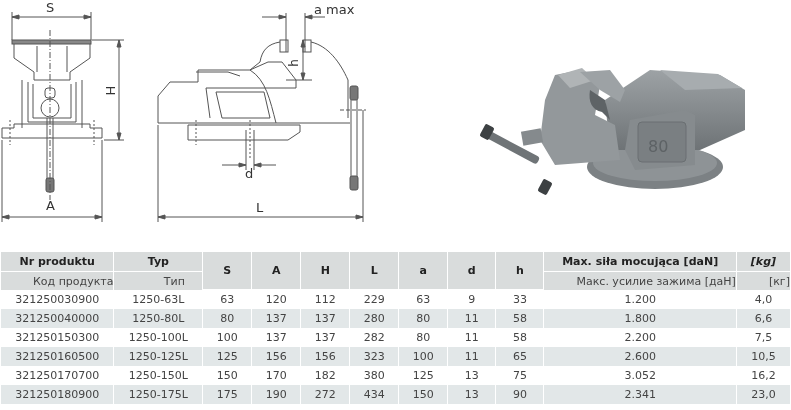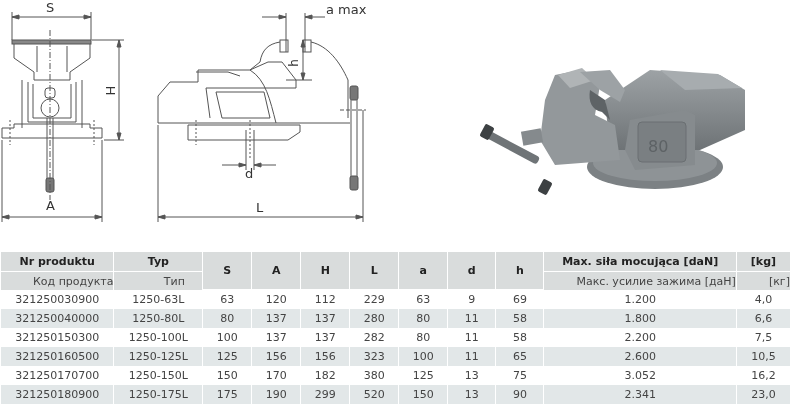--- a/index.html
+++ b/index.html
@@ -10,21 +10,21 @@
   table.spec { position:absolute; left:0; top:252px; width:791px; border-collapse:separate; border-spacing:1px 0; font-size:11px; }
   table.spec th, table.spec td { text-align:center; padding:0; white-space:nowrap; }
   table.spec thead th { background:#d9dcdc; color:#222; }
   table.spec thead th.big { font-size:12px; font-weight:bold; height:38px; }
   table.spec thead tr.r1 th { height:19px; font-weight:bold; font-size:11px; border-bottom:1px solid #fff; }
   table.spec thead tr.r2 th { height:18px; font-weight:normal; font-size:11px; color:#444;padding-left:32px; }
   table.spec tbody td { height:19px; color:#444; font-size:11px; }
   table.spec tbody tr:nth-child(even) td { background:#e2e7e8; }
   table.spec tbody tr:nth-child(odd) td { background:#ffffff; }
   .c-nr { width:112px; } .c-typ { width:92px; } .c-s { width:52px; } .c-a { width:52px; } .c-H { width:52px; } .c-L { width:52px; }
-  .c-a2 { width:52px; } .c-d { width:52px; } .c-h { width:52px; } .c-max { width:166px; } .c-kg { width:46px; }
+  .c-a2 { width:52px; } .c-d { width:52px; } .c-h { width:52px; } .c-max { width:166px; } .c-kg { width:46px;font-style:italic; }
 </style>
 </head>
 <body>
 
 <div class="drawings">
   <svg width="460" height="240" viewBox="0 0 460 240">
     <g fill="none" stroke="#555" stroke-width="1">
 
       <line x1="12" y1="17" x2="91" y2="17"></line>
       <polygon points="12,17 19,15 19,19" fill="#555"></polygon>
@@ -106,21 +106,21 @@
       <line x1="158" y1="125" x2="158" y2="222"></line>
       <line x1="363" y1="110" x2="363" y2="222"></line>
       <line x1="158" y1="217" x2="363" y2="217"></line>
       <polygon points="158,217 165,215 165,219" fill="#555"></polygon>
       <polygon points="363,217 356,215 356,219" fill="#555"></polygon>
     </g>
   </svg>
   <span class="lbl" style="left:46px;top:0px;">S</span>
   <span class="lbl" style="left:106px;top:83px;transform:rotate(-90deg);">H</span>
   <span class="lbl" style="left:46px;top:198px;">A</span>
-  <span class="lbl" style="left:326px;top:2px;">a max</span>
+  <span class="lbl" style="left:314px;top:2px;">a max</span>
   <span class="lbl" style="left:290px;top:56px;transform:rotate(-90deg);font-size:12px;">h</span>
   <span class="lbl" style="left:245px;top:166px;">d</span>
   <span class="lbl" style="left:256px;top:200px;">L</span>
 </div>
 
 <div class="photo">
   <svg width="321" height="175" viewBox="0 0 321 175">
     <defs>
       <linearGradient id="g1" x1="0" y1="0" x2="0" y2="1">
         <stop offset="0" stop-color="#9da2a5"></stop>
@@ -175,21 +175,21 @@
   <tbody>
     <tr>
       <td>321250030900</td>
       <td>1250-63L</td>
       <td>63</td>
       <td>120</td>
       <td>112</td>
       <td>229</td>
       <td>63</td>
       <td>9</td>
-      <td>69</td>
+      <td>33</td>
       <td>1.200</td>
       <td>4,0</td>
     </tr>
     <tr>
       <td>321250040000</td>
       <td>1250-80L</td>
       <td>80</td>
       <td>137</td>
       <td>137</td>
       <td>280</td>
@@ -236,22 +236,22 @@
       <td>13</td>
       <td>75</td>
       <td>3.052</td>
       <td>16,2</td>
     </tr>
     <tr>
       <td>321250180900</td>
       <td>1250-175L</td>
       <td>175</td>
       <td>190</td>
-      <td>299</td>
-      <td>520</td>
+      <td>272</td>
+      <td>434</td>
       <td>150</td>
       <td>13</td>
       <td>90</td>
       <td>2.341</td>
       <td>23,0</td>
     </tr>
   </tbody>
 </table>
 
 </body></html>

